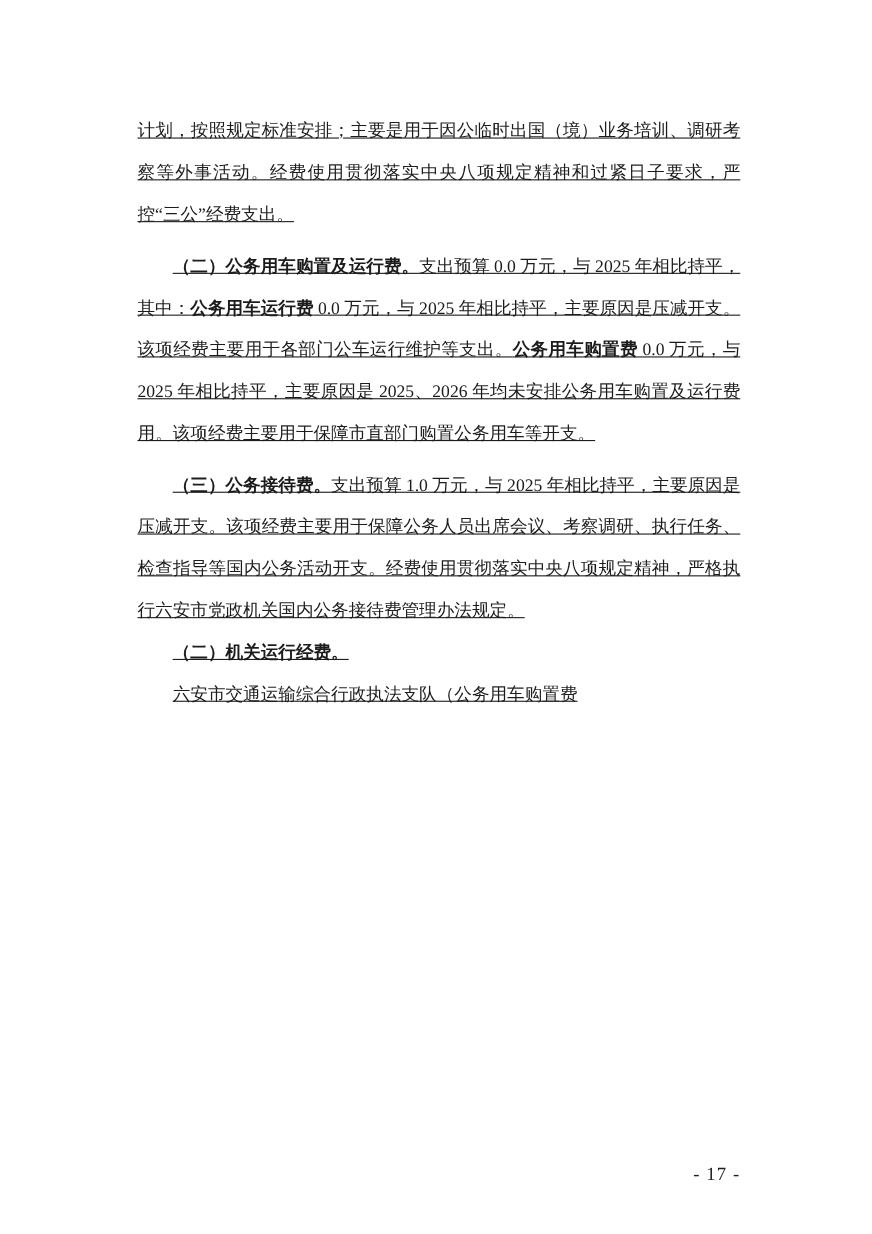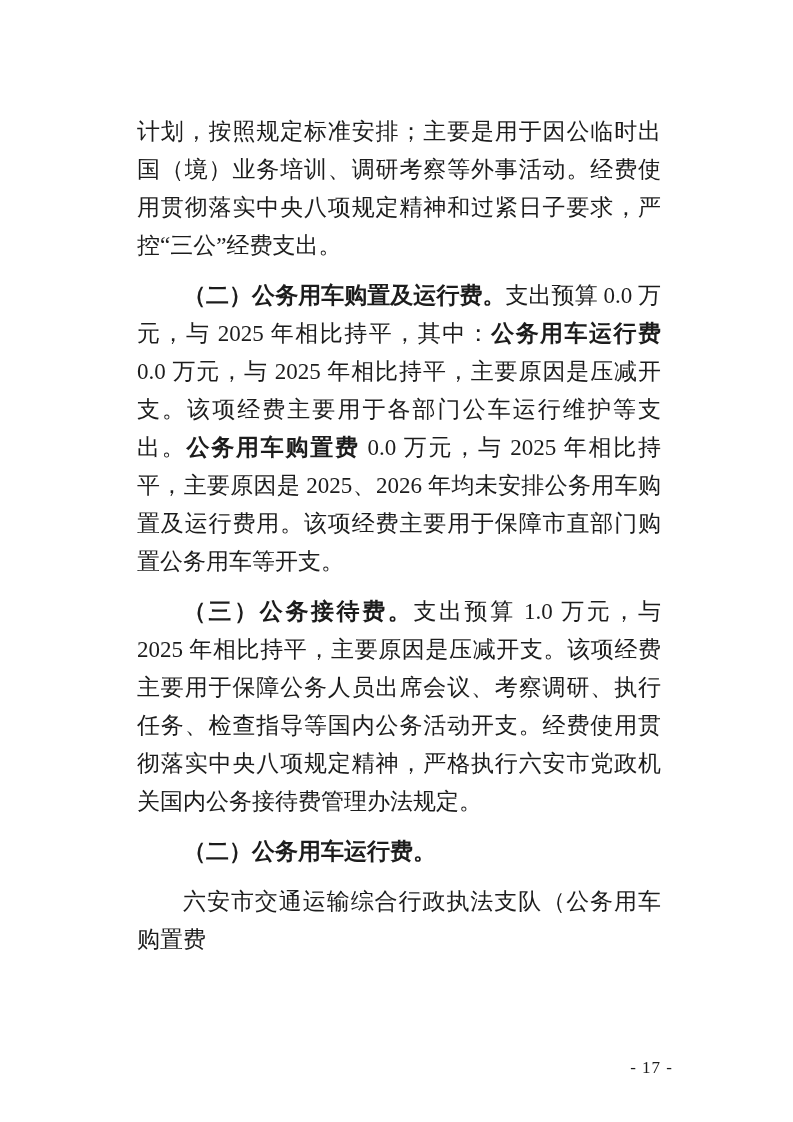--- a/index.html
+++ b/index.html
@@ -17,25 +17,26 @@
     color: #1c1c1c;
     box-sizing: border-box;
   }
   .content {
     position: absolute;
     left: 125px;
     top: 101px;
     width: 548px;
   }
   .content p {
-    margin: 12px;
-    font-size: 23px;
+    margin: 0;
+    font-size: 16px;
     line-height: 38px;
     text-align: justify;
     text-justify: inter-ideograph;
+    text-decoration: underline;
   }
   .indent {
     text-indent: 2em;
   }
   .no-indent {
     text-indent: 0;
   }
   .mt9 { margin-top: 9px !important; }
   .mt4 { margin-top: 4px !important; }
   .bold {
@@ -72,20 +73,20 @@
       <span class="bold">（二）公务用车购置及运行费。</span><span>支出预算 0.0 万元，与 2025 年相比持平，其中：</span><span class="bold">公务用车运行费</span><span> 0.0 万元，与 2025 年相比持平，主要原因是压减开支。该项经费主要用于各部门公车运行维护等支出。</span><span class="bold">公务用车购置费</span><span> 0.0 万元，与 2025 年相比持平，主要原因是 2025、2026 年均未安排公务用车购置及运行费用。该项经费主要用于保障市直部门购置公务用车等开支。</span>
     </p>
 
     <p class="indent mt9">
       <span class="bold">（三）公务接待费。</span><span>支出预算 1.0 万元，与 2025 年相比持平，主要原因是压减开支。该项经费主要用于保障公务人员出席会议、考察调研、执行任务、检查指导等国内公务活动开支。经费使用贯彻落实中央八项规定精神，严格执行六安市党政机关国内公务接待费管理办法规定。</span>
     </p>
 
 
 
 
-    <p class="indent heading-serif">（二）公务用车运行费。</p>
+    <p class="indent heading-serif">（二）机关运行经费。</p>
 
     <p class="indent">六安市交通运输综合行政执法支队（公务用车购置费</p>
 
   </div>
 
   <div class="footer">- 17 -</div>
 </div>
 
 </body></html>

